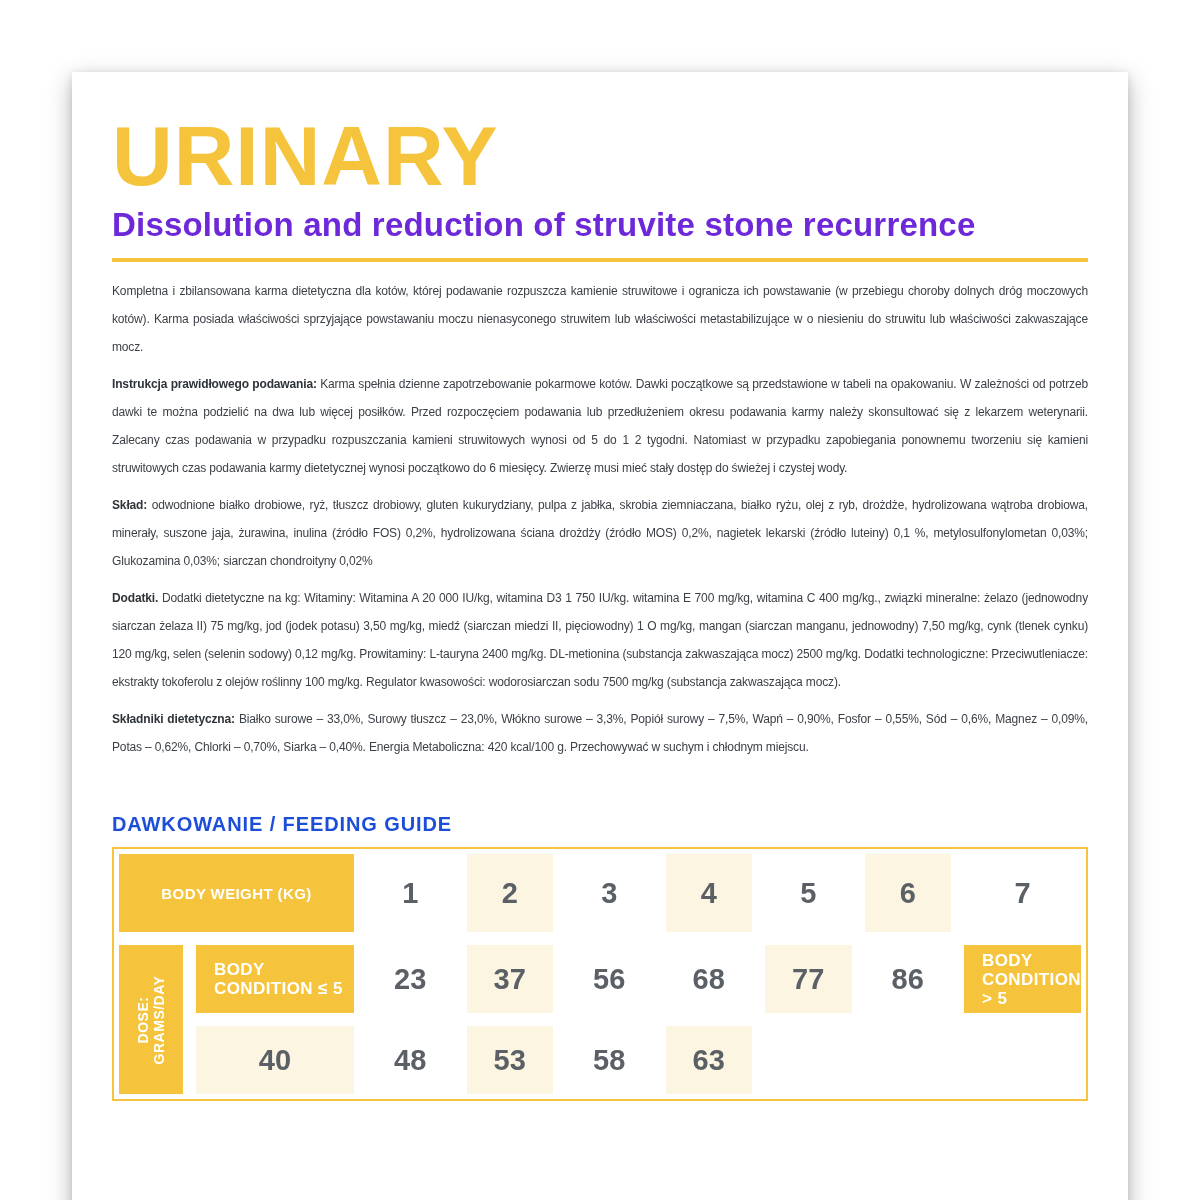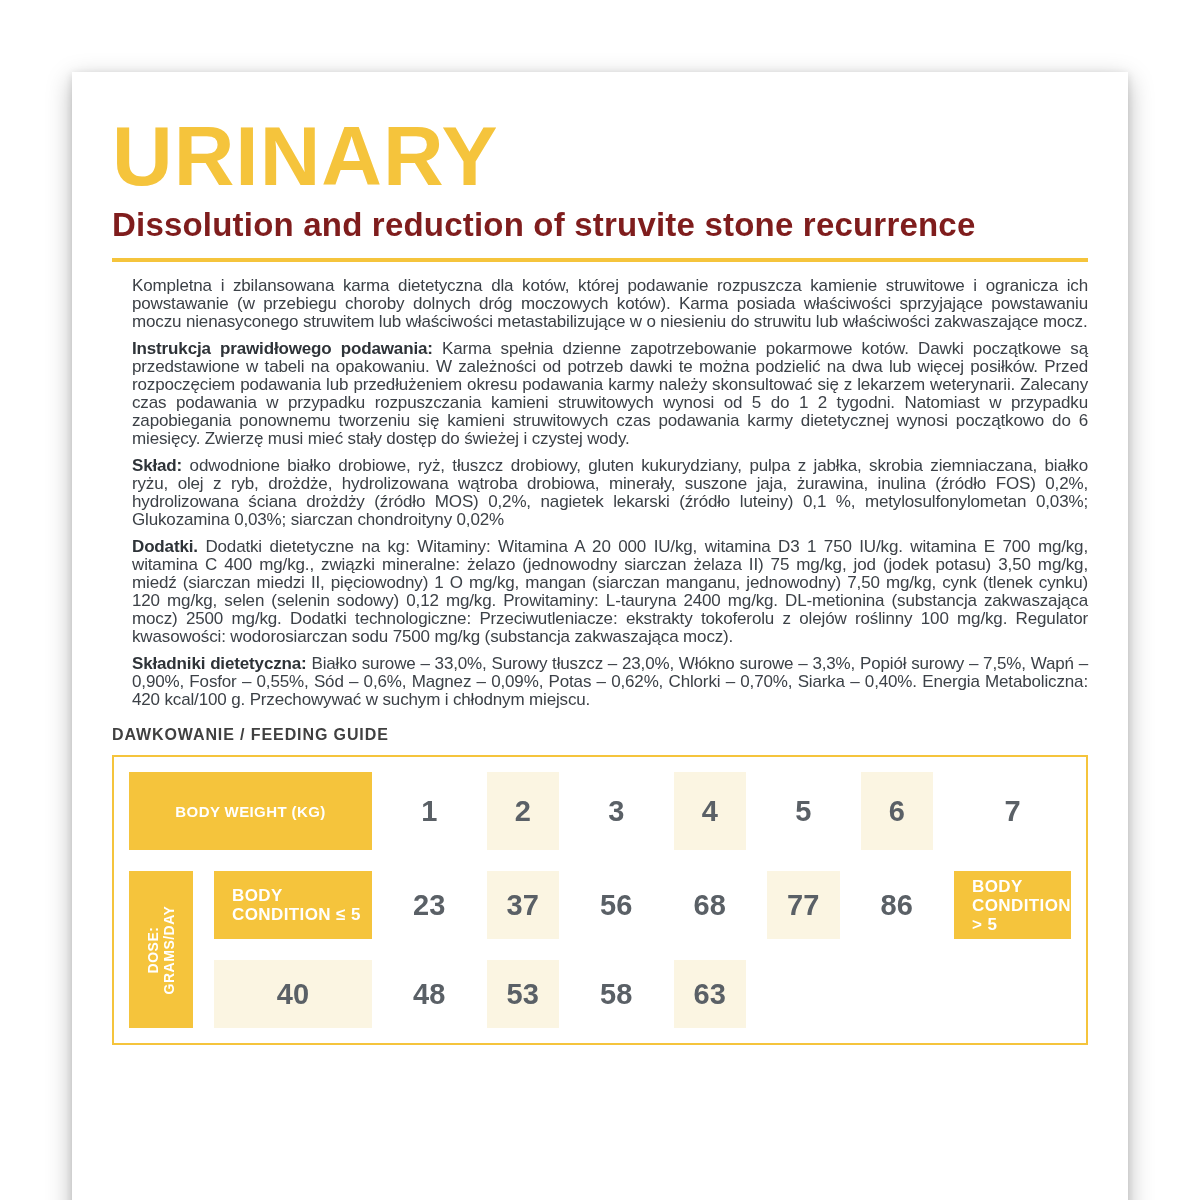--- a/index.html
+++ b/index.html
@@ -14,57 +14,56 @@
     overflow: hidden;
   }
   .title {
     color: #F5C43C;
     font-size: 84px;
     font-weight: bold;
     line-height: 1.0;
     letter-spacing: 1px;
   }
   .subtitle {
-    color: #7f1d1d;
+    color: #6d28d9;
     font-size: 33px;
     font-weight: bold;
     letter-spacing: 0.2px;
     margin-top: 8px;
   }
   .divider {
     height: 4px;
     background: #F5C43C;
     margin-top: 14px;
     margin-bottom: 15px;
   }
   .para {
     color: #3C4147;
-    font-size: 17px;
-    line-height: 18px;
+    font-size: 12px;
+    line-height: 28px;
     text-align: justify;
     letter-spacing: -0.15px;
     margin-bottom: 9px;
-    margin-left: 20px;
   }
   .para strong { color: #2E3338; }
   .fg-heading {
-    color: #404040;
+    color: #1d4ed8;
     font-weight: bold;
-    font-size: 16px;
+    font-size: 20px;
     letter-spacing: 0.9px;
-    margin-top: 17px;
+    margin-top: 52px;
   }
   .fg-table {
     margin-top: 11px;
     border: 2px solid #F5C43C;
-    padding: 15px;
+    padding: 5px;
     display: grid;
     grid-template-columns: 64px 158px repeat(7, 1fr);
     grid-template-rows: 78px 68px 68px;
-    gap: 21px;
+    gap: 13px;
   }
   .ycell {
     background: #F5C43C;
     color: #ffffff;
     font-weight: bold;
     letter-spacing: 0.4px;
   }
   .bw-header {
     grid-column: 1 / 3;
     display: flex;

